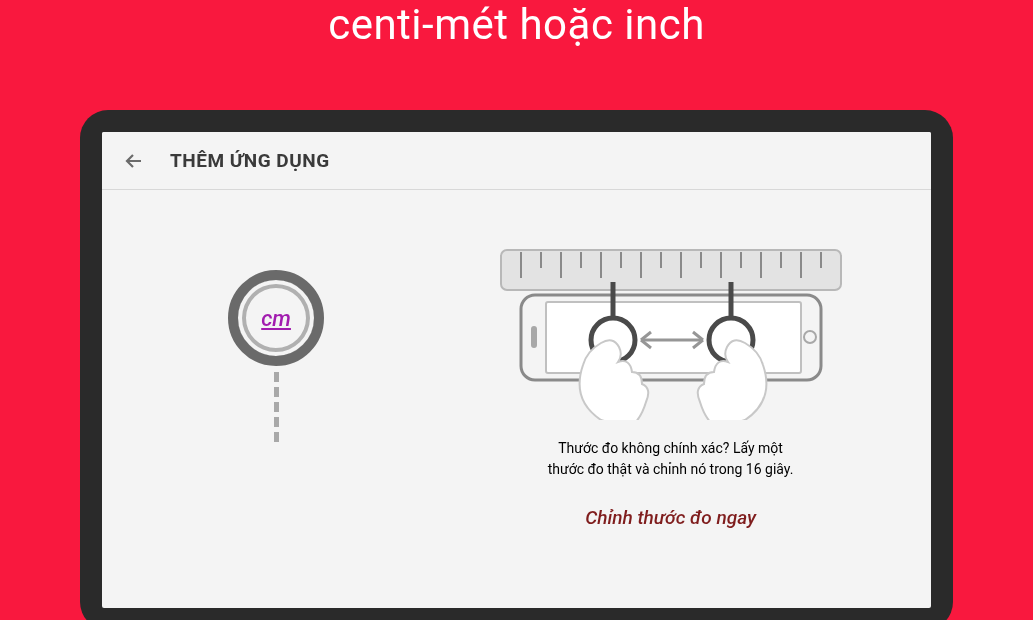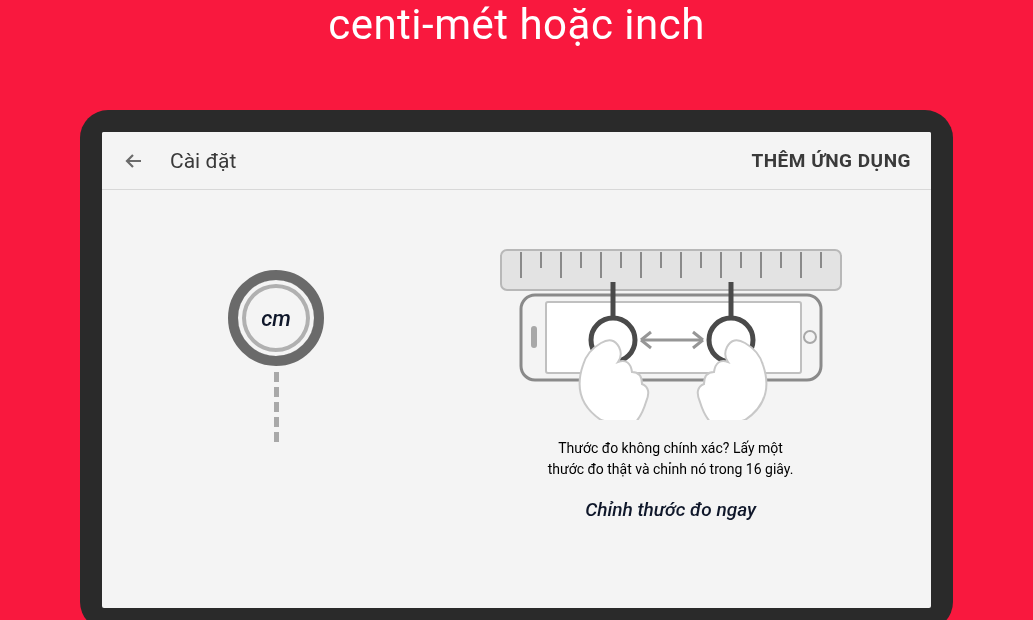--- a/index.html
+++ b/index.html
@@ -87,21 +87,22 @@
     height: 96px;
     border-radius: 50%;
     display: flex;
     align-items: center;
     justify-content: center;
     font-size: 22px;
     font-style: italic;
     font-weight: 500;
     cursor: pointer;
     background: #f4f4f4;
-    color: #0f172a;
+    color: #a21caf;
+    text-decoration: underline;
   }
   .unit-circle.selected {
     border: 10px solid #6a6a6a;
     box-shadow: inset 0 0 0 4px #f4f4f4, inset 0 0 0 8px #b0b0b0;
   }
   .unit-circle.unselected {
     border: 4px solid #a8a8a8;
   }
   .connector {
     width: 4px;
@@ -125,40 +126,39 @@
     font-size: 14px;
     color: #000000;
     text-align: center;
     line-height: 1.5;
     margin-top: 18px;
     max-width: 300px;
   }
   .calibrate-link {
     font-size: 19px;
     font-style: italic;
-    color: #0f172a;
+    color: #7f1d1d;
     font-weight: 500;
-    margin-top: 18px;
+    margin-top: 26px;
     cursor: pointer;
   }
 </style>
 </head>
 <body>
 
 <div class="promo-title">centi-mét hoặc inch</div>
 
 <div class="tablet-frame">
   <div class="tablet-screen">
 
     <div class="app-bar">
       <svg class="back-arrow" viewBox="0 0 24 24" fill="none" stroke="currentColor" stroke-width="2.2">
         <path d="M19 12H5"></path>
           <path d="M11 18l-6-6 6-6"></path>
       </svg>
-      <div class="app-bar-title">Cài đặt</div>
       <div class="app-bar-action">THÊM ỨNG DỤNG</div>
     </div>
 
     <div class="content">
 
       <div class="left-pane">
         <div class="unit-selector">
           <div class="unit-circle selected">cm</div>
           <div class="connector"></div>
         </div>

